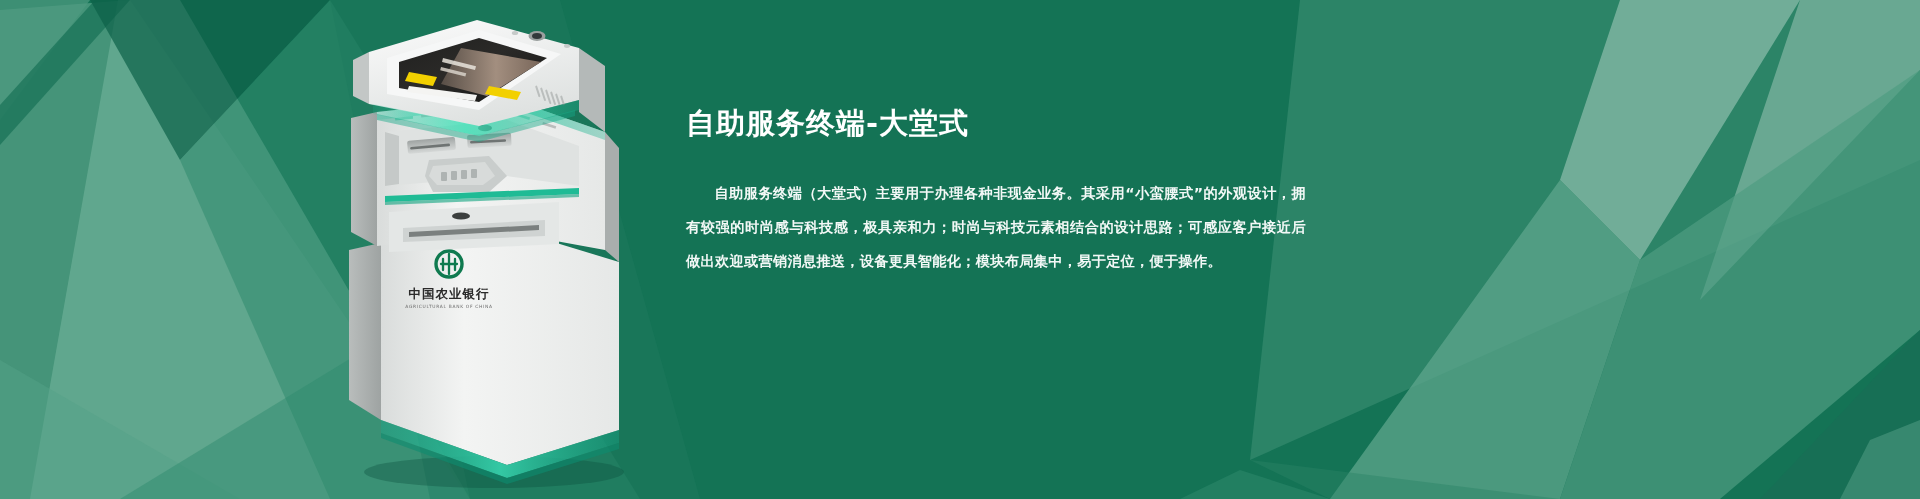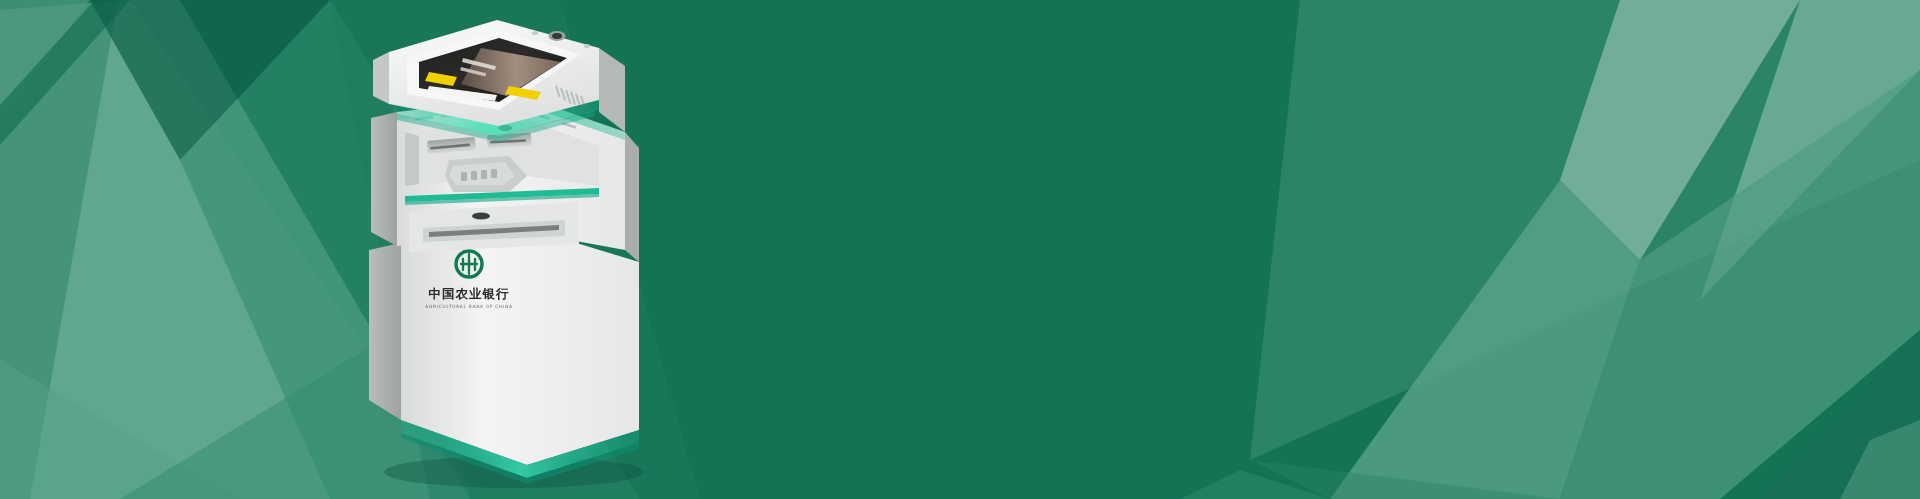--- a/index.html
+++ b/index.html
@@ -18,21 +18,21 @@
 
   
   #bg-polygons{
     position:absolute; inset:0;
     width:1920px; height:499px;
   }
 
   
   #kiosk{
     position:absolute;
-    left:349px; top:0px;
+    left:329px; top:0px;
     width:320px; height:499px;
   }
   #kiosk svg{ display:block; }
 
   
   #text-col{
     position:absolute;
     left:686px; top:0;
     width:660px; height:499px;
   }
@@ -224,14 +224,18 @@
         <rect x="221" y="92" width="2" height="14" rx="1" fill="#8c9190" transform="rotate(-18 221 92)"></rect>
         <rect x="226" y="94" width="2" height="12" rx="1" fill="#8c9190" transform="rotate(-18 226 94)"></rect>
         <rect x="231" y="96" width="2" height="10" rx="1" fill="#8c9190" transform="rotate(-18 231 96)"></rect>
       </g>
 
       <polygon points="250,48 276,66 276,132 250,112" fill="#b4b9b8"></polygon>
       <polygon points="276,132 290,148 290,262 276,250" fill="#a9aead"></polygon>
     </svg>
   </div>
 
+  <div id="text-col">
+    <h1 id="title">自助服务终端-大堂式</h1>
+    <p id="desc">自助服务终端（大堂式）主要用于办理各种非现金业务。其采用“小蛮腰式”的外观设计，拥有较强的时尚感与科技感，极具亲和力；时尚与科技元素相结合的设计思路；可感应客户接近后做出欢迎或营销消息推送，设备更具智能化；模块布局集中，易于定位，便于操作。</p>
+  </div>
 
 </div>
 
 </body></html>

